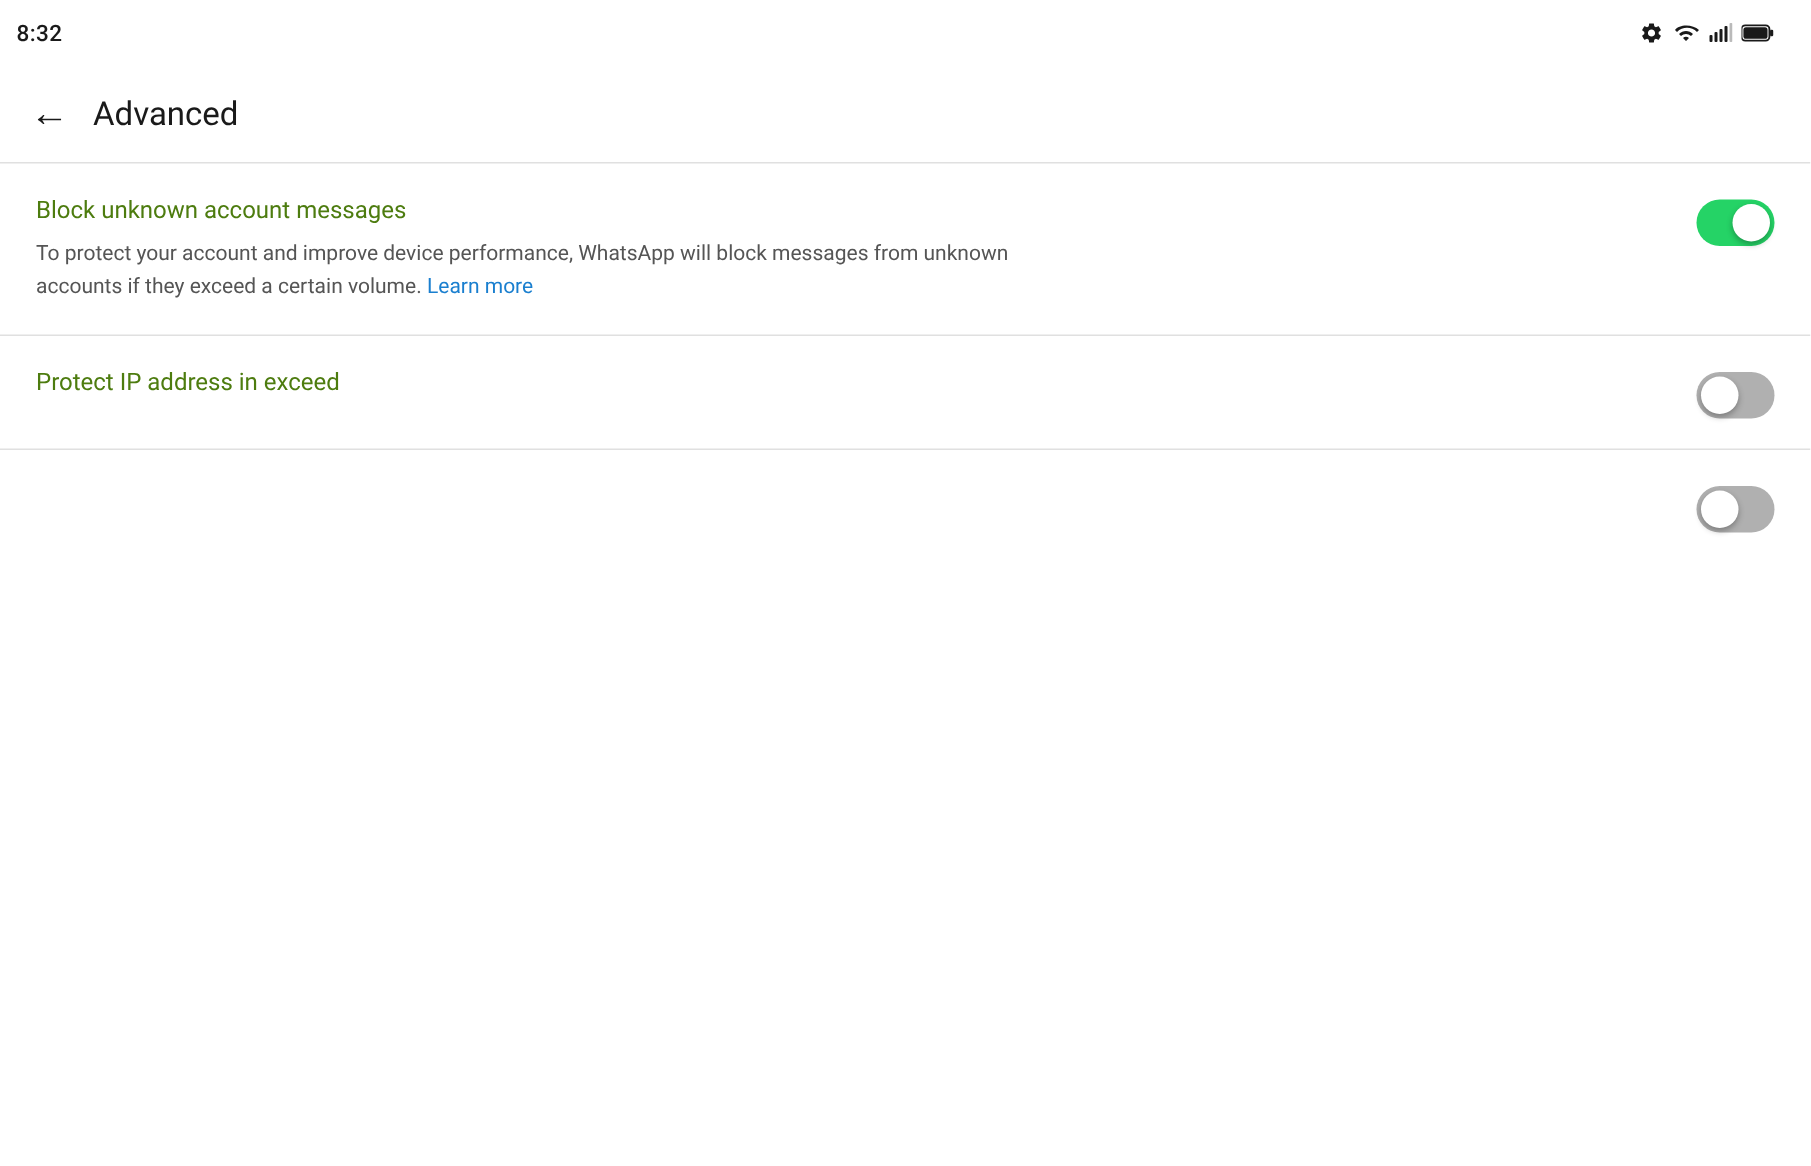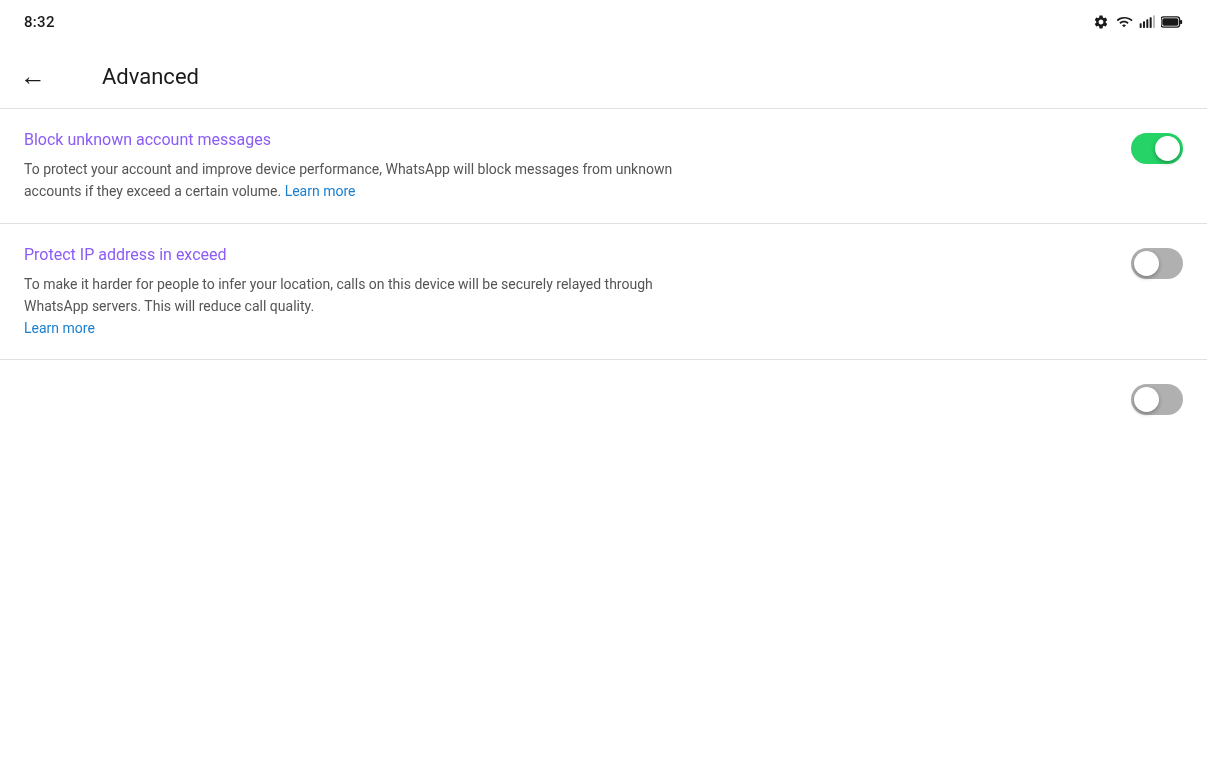--- a/index.html
+++ b/index.html
@@ -14,21 +14,21 @@
       background: #ffffff;
       font-family: 'Roboto', Arial, sans-serif;
       overflow: hidden;
     }
 
     
     .status-bar {
       display: flex;
       align-items: center;
       justify-content: space-between;
-      padding: 8px 24px 8px 24px;
+      padding: 8px 24px 8px 11px;
       height: 44px;
       background: #ffffff;
     }
 
     .status-time {
       font-size: 15px;
       font-weight: 500;
       color: #1a1a1a;
       letter-spacing: 0.3px;
     }
@@ -58,21 +58,20 @@
       color: #1a1a1a;
       margin-right: 16px;
       cursor: pointer;
       line-height: 1;
     }
 
     .header-title {
       font-size: 22px;
       font-weight: 400;
       color: #1a1a1a;
-      margin-left: 40px;
     }
 
     
     .divider {
       height: 1px;
       background: #e0e0e0;
       margin: 0 0;
     }
 
     
@@ -91,21 +90,21 @@
 
     .setting-text {
       flex: 1;
       padding-right: 32px;
       max-width: 720px;
     }
 
     .setting-title {
       font-size: 16px;
       font-weight: 400;
-      color: #8b5cf6;
+      color: #4d7c0f;
       margin-bottom: 8px;
       line-height: 1.4;
     }
 
     .setting-description {
       font-size: 14px;
       color: #555555;
       line-height: 1.55;
     }
 
@@ -228,24 +227,20 @@
         <div class="toggle-thumb on"></div>
       </div>
     </div>
   </div>
 
   <div class="divider"></div>
 
   <div class="setting-item">
     <div class="setting-text">
       <div class="setting-title">Protect IP address in exceed</div>
-      <div class="setting-description">
-        <span>To make it harder for people to infer your location, calls on this device will be securely relayed through WhatsApp servers. This will reduce call quality.</span><br>
-        <a class="learn-more">Learn more</a>
-      </div>
     </div>
     <div class="toggle-container">
       <div class="toggle">
         <div class="toggle-track off"></div>
         <div class="toggle-thumb off"></div>
       </div>
     </div>
   </div>
 
   <div class="divider"></div>

